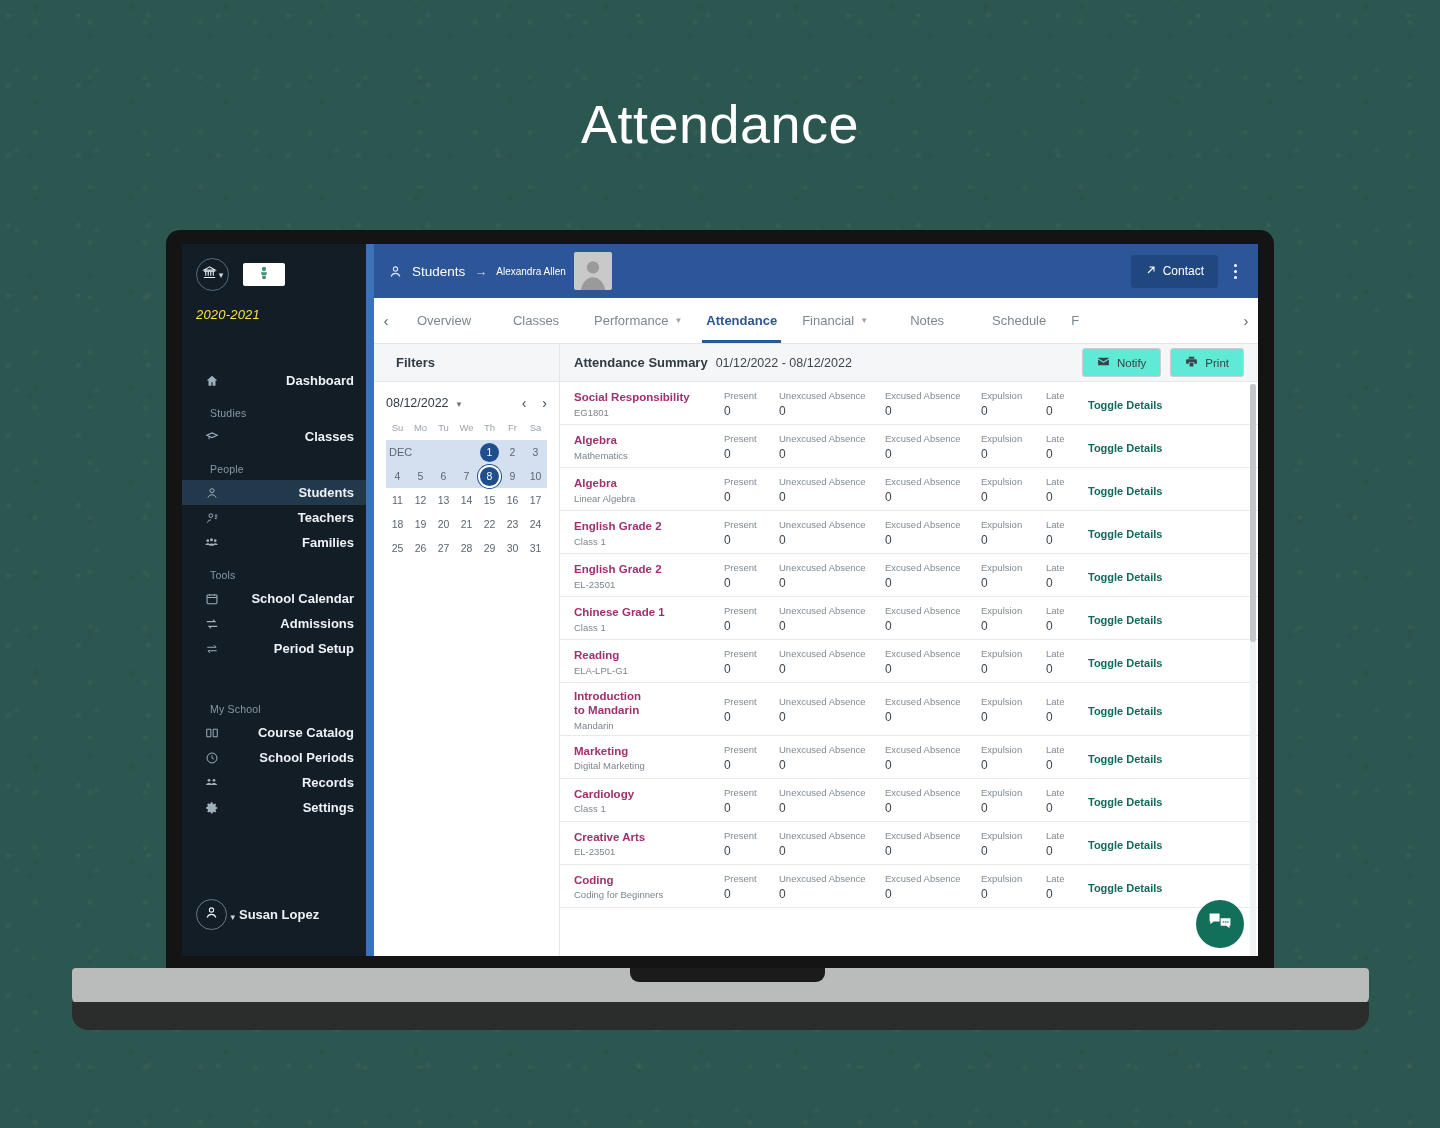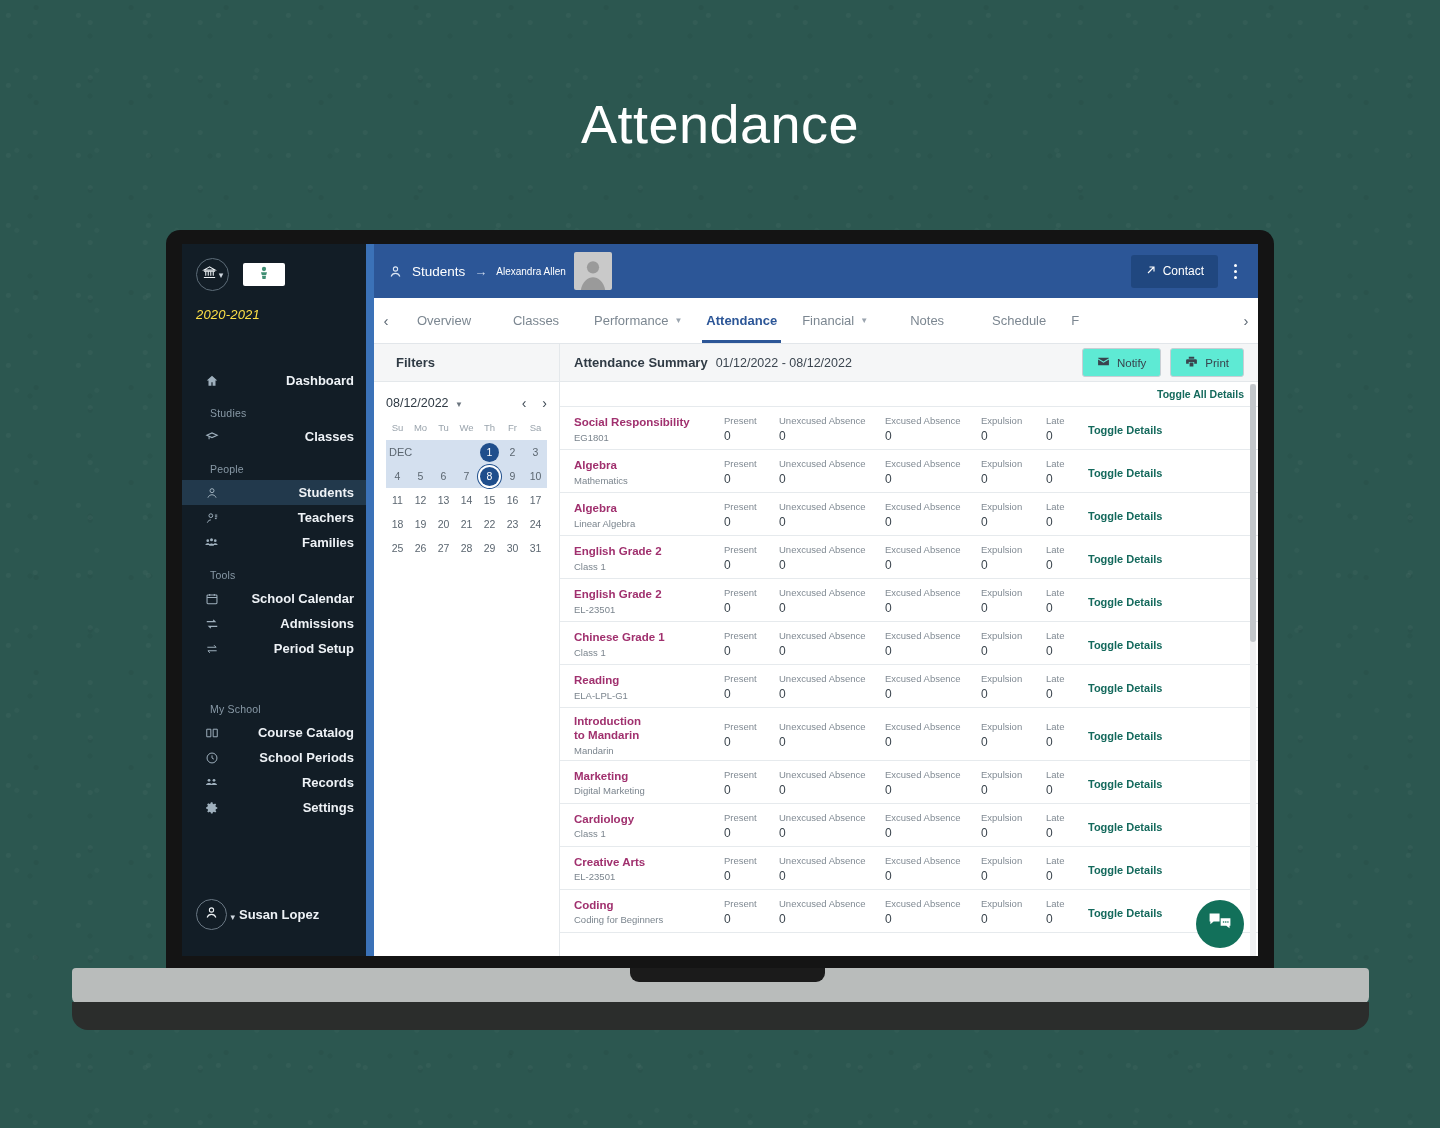--- a/index.html
+++ b/index.html
@@ -683,23 +683,20 @@
                 <span>
                   <svg width="13" height="13" viewBox="0 0 24 24" fill="currentColor">
                       <path d="M7 3h10v4H7zM4 8h16a2 2 0 0 1 2 2v6h-5v-3H7v3H2v-6a2 2 0 0 1 2-2zM8.5 14h7v7h-7z"></path>
                     </svg>
                 </span>
                 <span>Print</span>
               </button>
             </div>
           </div>
 
-          <div class="toggle-all-row">
-            <span class="link-teal">Toggle All Details</span>
-          </div>
 
           <div class="rows">
 
             <div class="row">
               <div class="c-course">
                 <div class="cname">Social Responsibility</div>
                 <div class="csub">EG1801</div>
               </div>
               <div class="metric m-present">
                 <div class="mlabel">Present</div>

